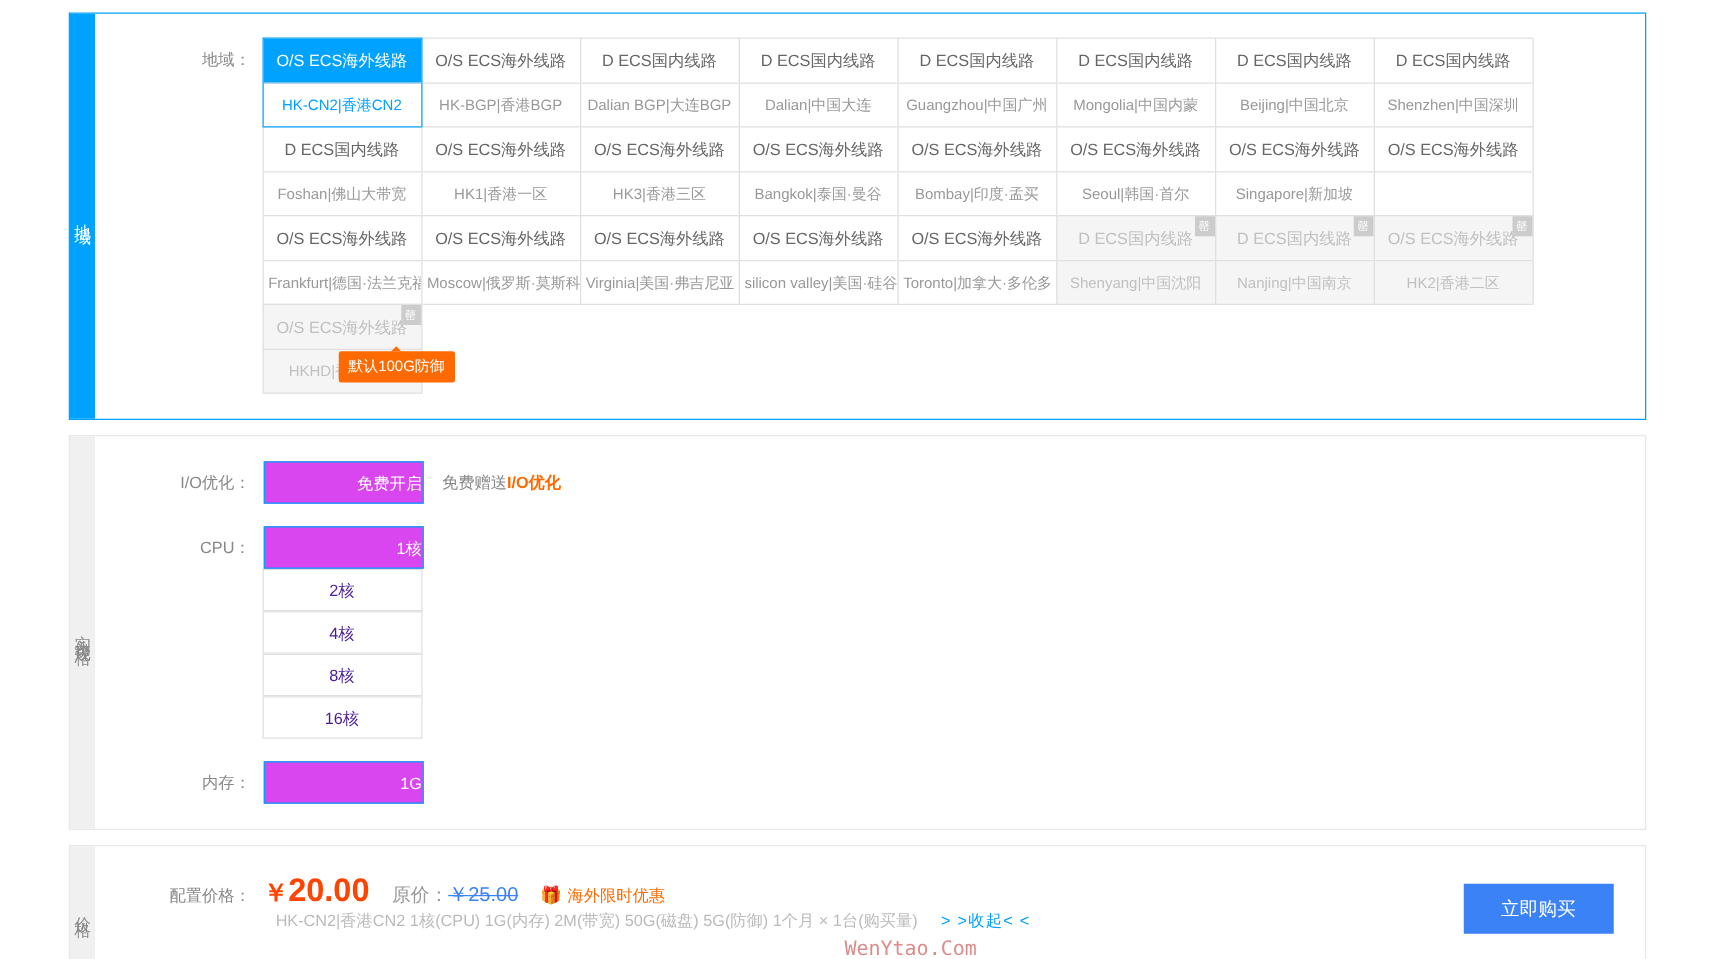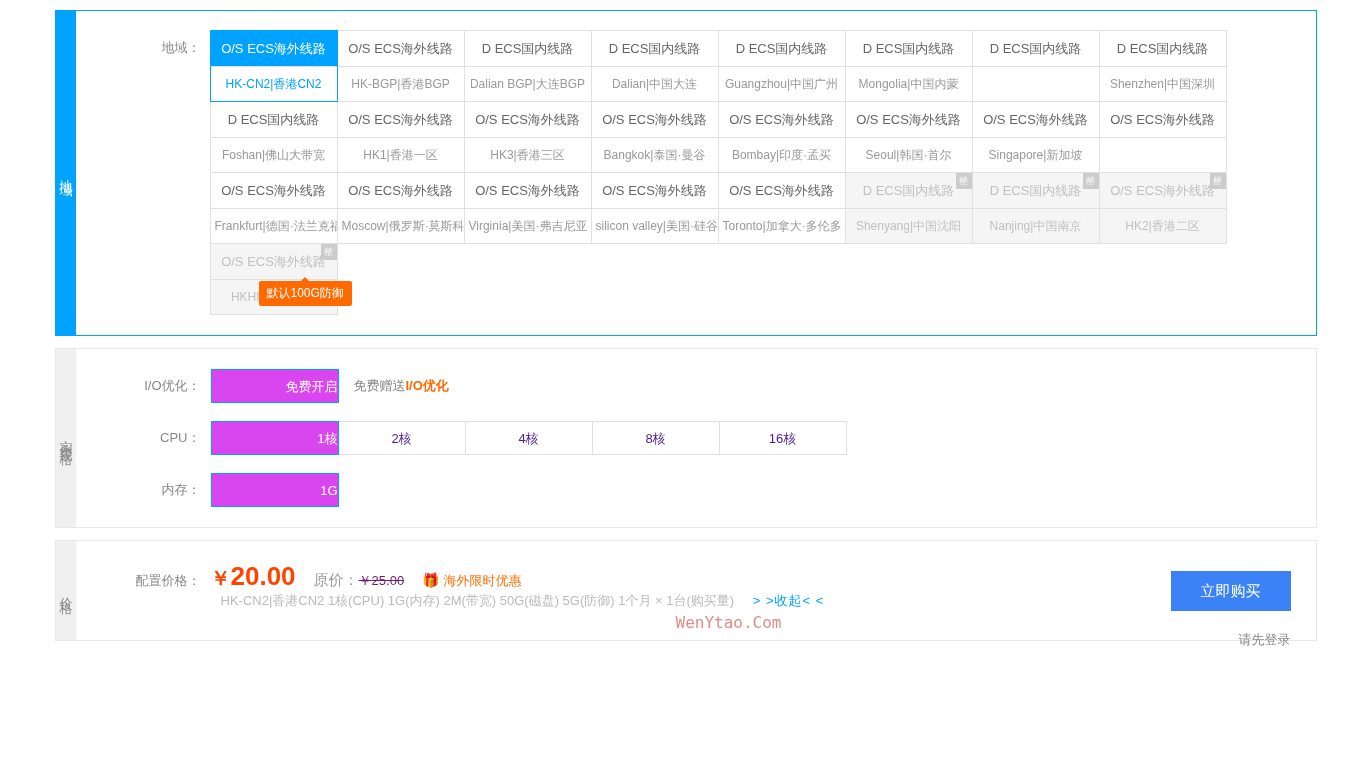--- a/index.html
+++ b/index.html
@@ -24,35 +24,35 @@
 .region-cell.selected .region-line2 { color: #00a2ff; }
 .region-cell.disabled { background: #f5f5f5; color: #bbb; }
 .region-cell.disabled .region-line1, .region-cell.disabled .region-line2 { color: #c0c0c0; }
 .region-line1 { height: 36px; line-height: 36px; text-align: center; font-size: 13px; color: #666; border-bottom: 1px solid #e0e0e0; white-space: nowrap; overflow: hidden; padding: 0 4px; }
 .region-line2 { height: 34px; line-height: 34px; text-align: center; font-size: 12px; color: #999; white-space: nowrap; overflow: hidden; padding: 0 4px; }
 .badge { position: absolute; top: 0; right: 0; width: 16px; height: 16px; background: #ccc; color: #fff; font-size: 9px; line-height: 16px; text-align: center; }
 
 .tooltip { position: absolute; background: #ff6a00; color: #fff; font-size: 12px; padding: 4px 8px; border-radius: 2px; white-space: nowrap; z-index: 10; }
 .tooltip::after { content: ""; position: absolute; top: -4px; left: 50%; margin-left: -4px; border-left: 4px solid transparent; border-right: 4px solid transparent; border-bottom: 4px solid #ff6a00; }
 
-.btn-row { display: flex; }
+.btn-row { display: flex; flex-direction: column; }
 .btn { height: 34px; line-height: 34px; text-align: center; border: 1px solid #e0e0e0; margin-left: -1px; cursor: pointer; background: #fff; color: #4c1d95; font-size: 13px; padding: 0 15px; }
 .btn.wide { width: 128px; padding: 0; }
 .btn.active { background: #d946ef; color: #fff; border-color: #00a2ff; z-index: 1; position: relative; text-align: right; }
 .btn:first-child { margin-left: 0; }
 
 .io-note { margin-left: 15px; color: #888; font-size: 13px; }
 .io-note .hl { color: #ff6a00; font-weight: bold; }
 
 .price-row { display: flex; align-items: baseline; flex-wrap: wrap; }
 .price-label { width: 110px; text-align: right; color: #888; padding-right: 10px; }
 .price-main { color: #ff4400; font-size: 26px; font-weight: bold; }
 .price-main .cur { font-size: 20px; }
 .orig-label { margin-left: 18px; color: #999; font-size: 15px; }
-.orig-price { color: #701a75; text-decoration: line-through; font-size: 13px; }
+.orig-price { color: #3b82f6; text-decoration: line-through; font-size: 16px; }
 .promo-icon { margin-left: 18px; color: #ff6a00; font-size: 14px; }
 .promo-text { color: #ff6a00; font-size: 13px; margin-left: 4px; }
 
 .summary-line { color: #bbb; font-size: 13px; padding-left: 120px; }
 .summary-line .collapse { color: #00a2ff; margin-left: 15px; cursor: pointer; letter-spacing: 1px; }
 
 .buy-box { position: absolute; right: 25px; top: 30px; text-align: right; }
 .buy-btn { background: #3b82f6; color: #fff; border: none; width: 120px; height: 40px; font-size: 15px; cursor: pointer; }
 .login-hint { color: #888; font-size: 13px; margin-top: 20px; cursor: pointer; }
 
@@ -89,20 +89,21 @@
               <div class="region-cell">
                 <div class="region-line1">D ECS国内线路</div>
                 <div class="region-line2">Guangzhou|中国广州</div>
               </div>
               <div class="region-cell">
                 <div class="region-line1">D ECS国内线路</div>
                 <div class="region-line2">Mongolia|中国内蒙</div>
               </div>
               <div class="region-cell">
                 <div class="region-line1">D ECS国内线路</div>
+                <div class="region-line2">Beijing|中国北京</div>
               </div>
               <div class="region-cell">
                 <div class="region-line1">D ECS国内线路</div>
                 <div class="region-line2">Shenzhen|中国深圳</div>
               </div>
               <div class="region-cell">
                 <div class="region-line1">D ECS国内线路</div>
                 <div class="region-line2">Foshan|佛山大带宽</div>
               </div>
               <div class="region-cell">
@@ -166,21 +167,21 @@
                 <div class="region-line1">O/S ECS海外线路</div>
                 <div class="region-line2">HK2|香港二区</div>
                 <div class="badge">罄</div>
               </div>
               <div class="region-cell disabled">
                 <div class="region-line1">O/S ECS海外线路</div>
                 <div class="region-line2">HKHD|香港高防</div>
                 <div class="badge">罄</div>
               </div>
             </div>
-          <div class="tooltip" style="left:48px; top:250px;">默认100G防御</div>
+          <div class="tooltip" style="left:60px; top:250px;">默认100G防御</div>
         </div>
       </div>
     </div>
   </div>
 
   <div class="panel">
     <div class="side-tab">实例规格</div>
     <div class="panel-body">
       <div class="row">
         <div class="row-label">I/O优化：</div>

